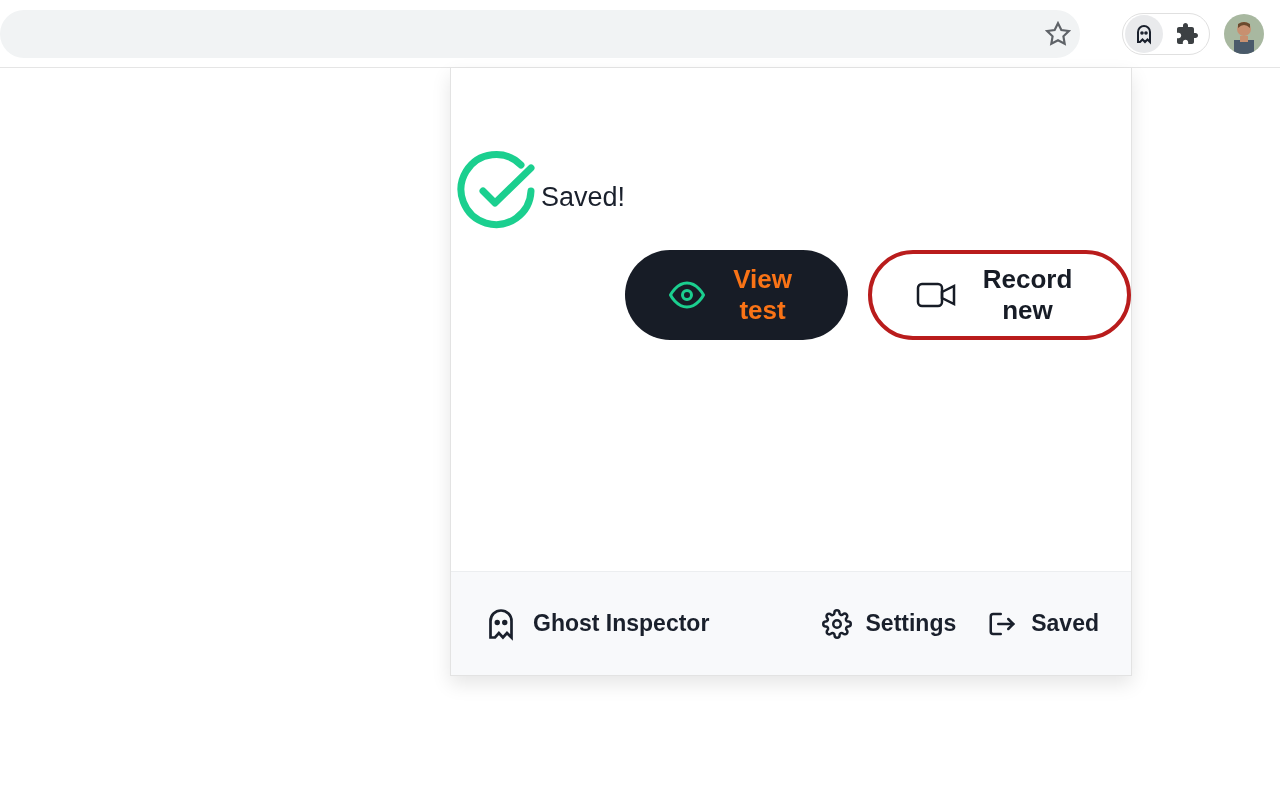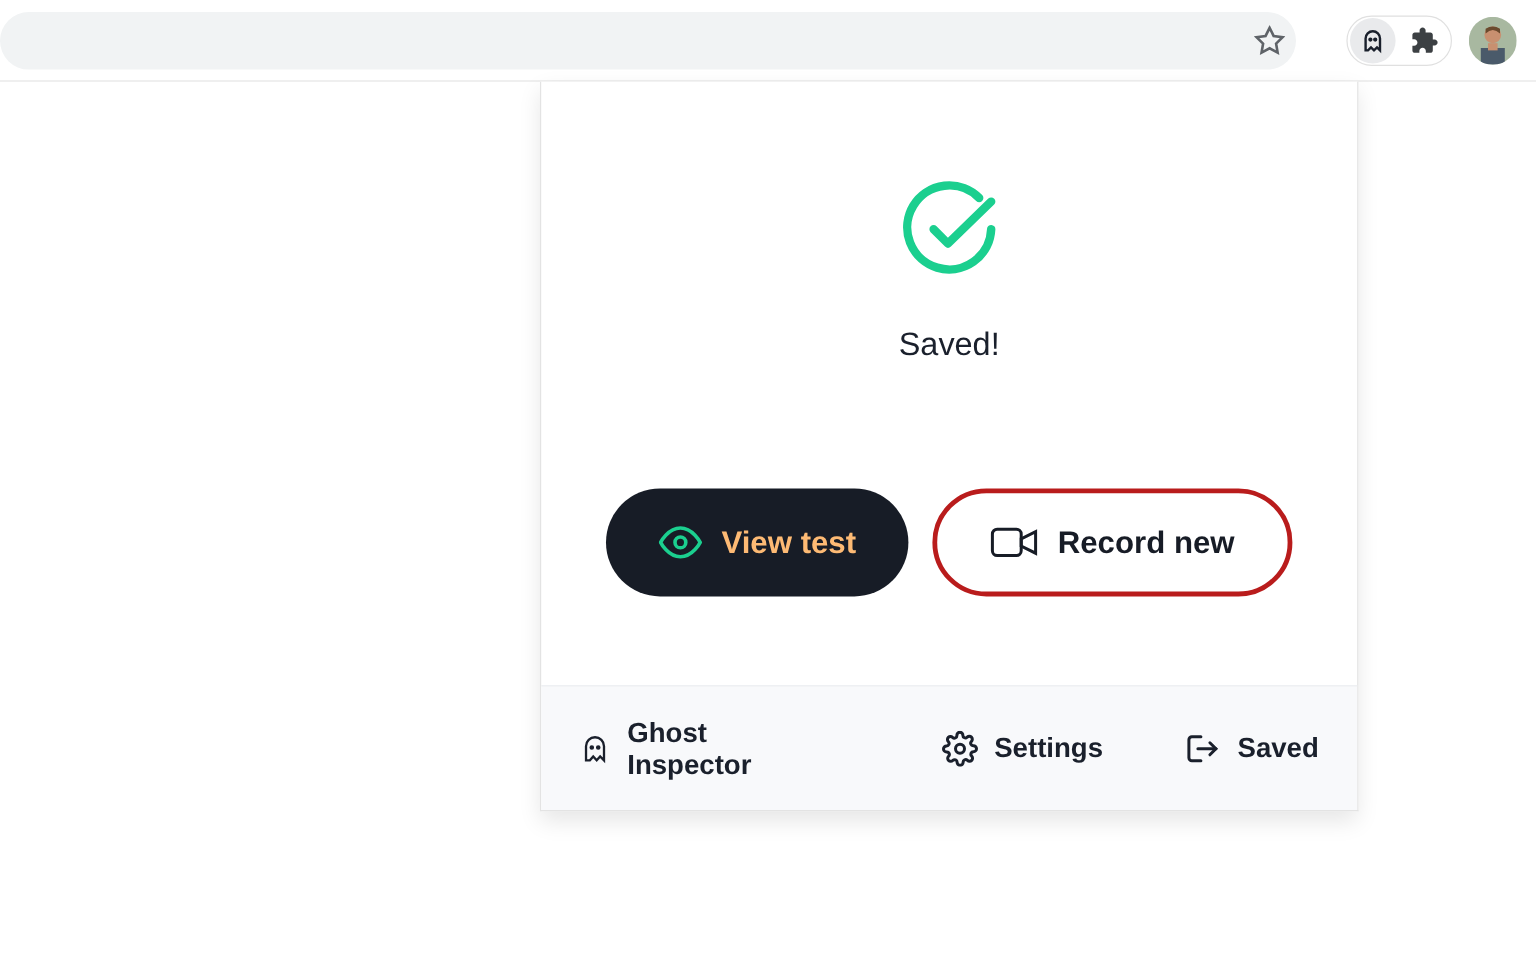--- a/index.html
+++ b/index.html
@@ -81,22 +81,21 @@
     border-left: 1px solid #e3e3e3;
     border-right: 1px solid #e3e3e3;
     border-bottom: 1px solid #e3e3e3;
     box-shadow: 0 8px 18px rgba(0,0,0,0.10);
     display: flex;
     flex-direction: column;
   }
   .popup-main {
     flex: 1;
     display: flex;
-    flex-direction: column;
-    align-items: center;
+    align-items: flex-start;
     padding-top: 78px;
   }
   .success-icon { width: 90px; height: 90px; }
   .saved-text {
     margin-top: 36px;
     font-size: 27px;
     color: #1a202c;
   }
   .button-row {
     margin-top: 104px;
@@ -110,38 +109,38 @@
     gap: 16px;
     height: 90px;
     border-radius: 45px;
     font-size: 26px;
     font-weight: 700;
     cursor: pointer;
     padding: 0 44px;
   }
   .btn-dark {
     background: #171c26;
-    color: #fdba74;
+    color: #f97316;
     border: none;
   }
   .btn-light {
     background: #ffffff;
     color: #171c26;
     border: 4px solid #b91c1c;
   }
   .btn svg { flex: none; }
 
   .popup-footer {
     height: 104px;
     background: #f8f9fb;
     border-top: 1px solid #eceef0;
     display: flex;
     align-items: center;
     padding: 0 32px;
-    gap: 68px;
+    gap: 31px;
   }
   .footer-item {
     display: flex;
     align-items: center;
     gap: 14px;
     font-size: 23px;
     font-weight: 700;
     color: #1a202c;
     cursor: pointer;
   }

